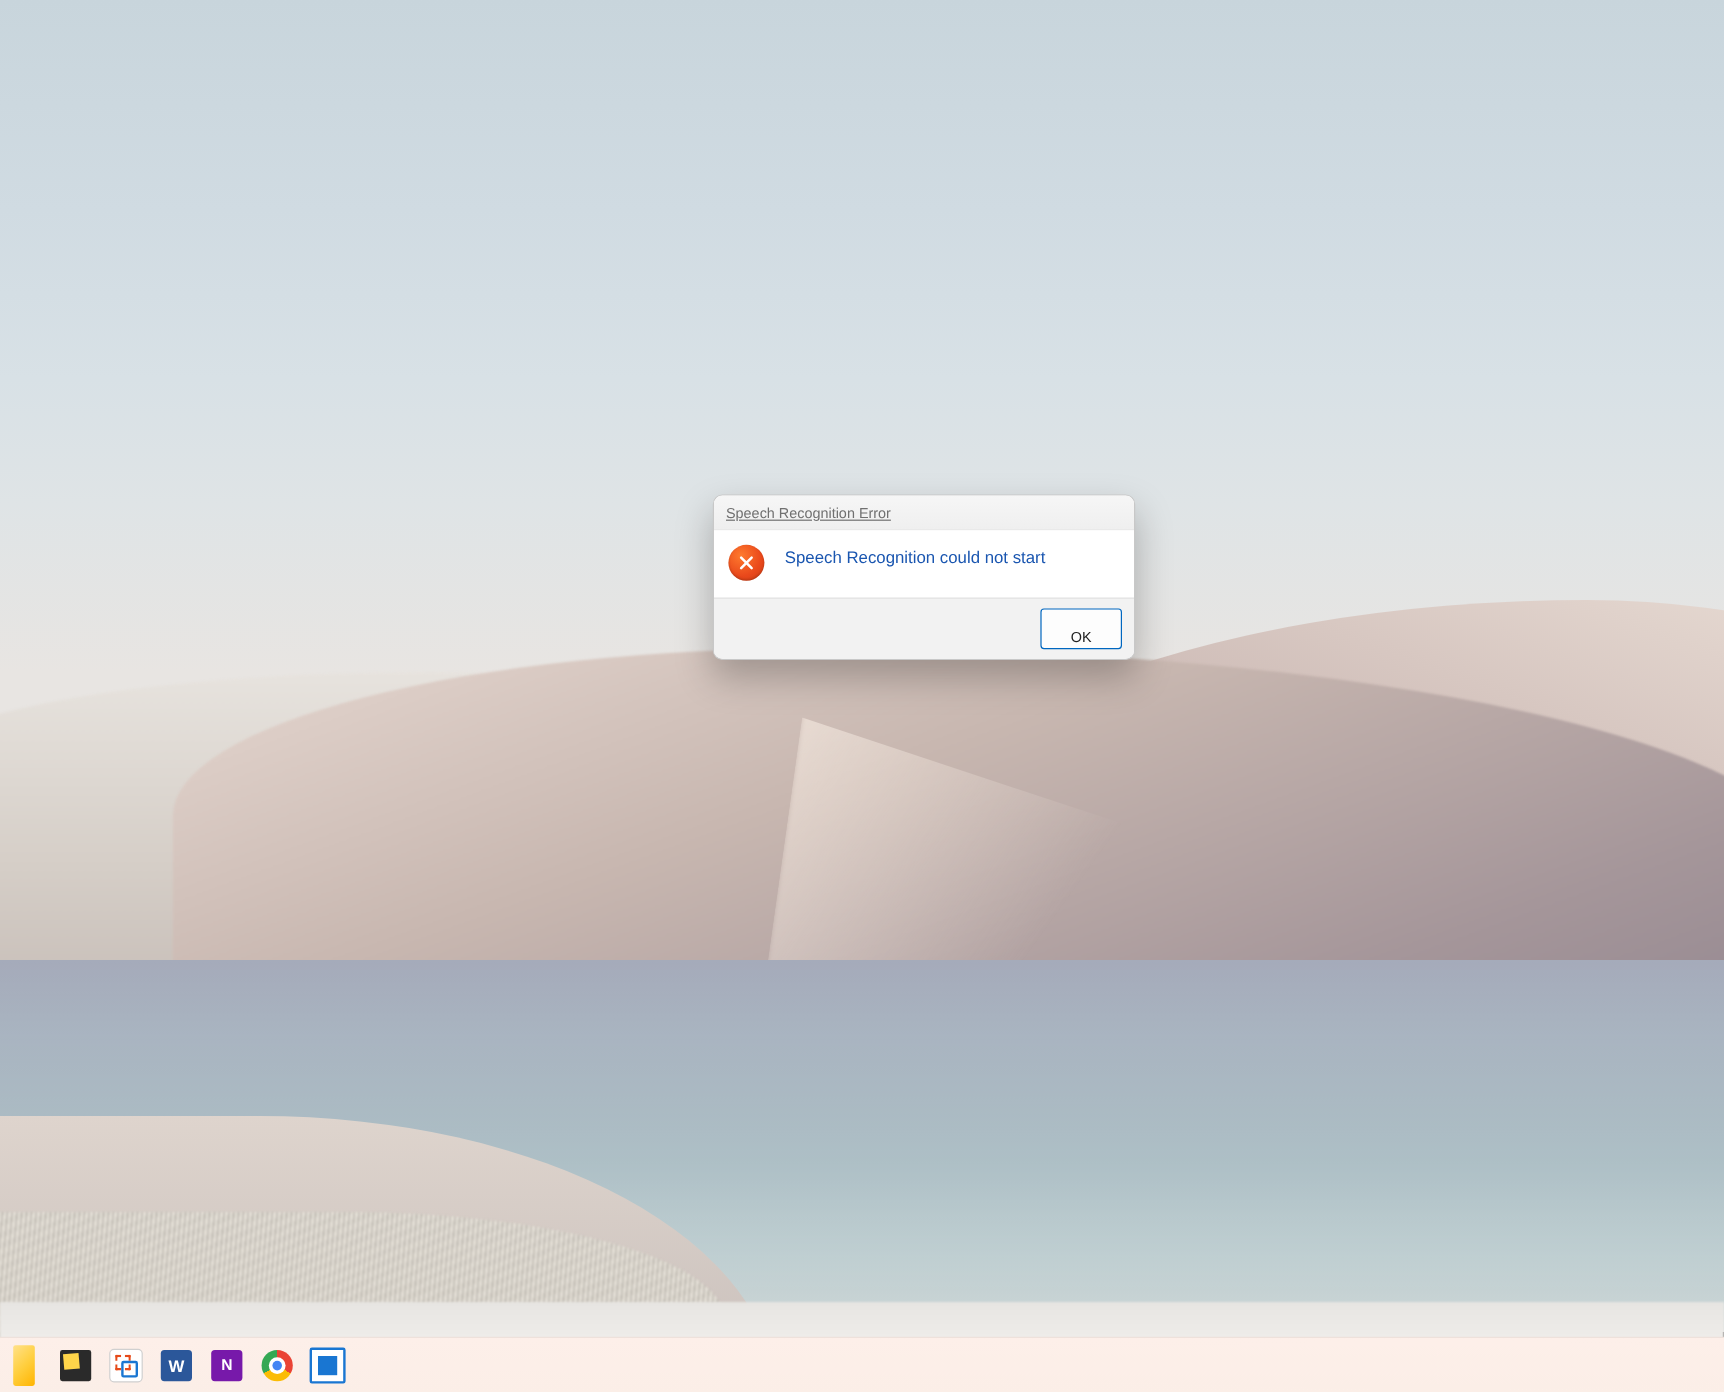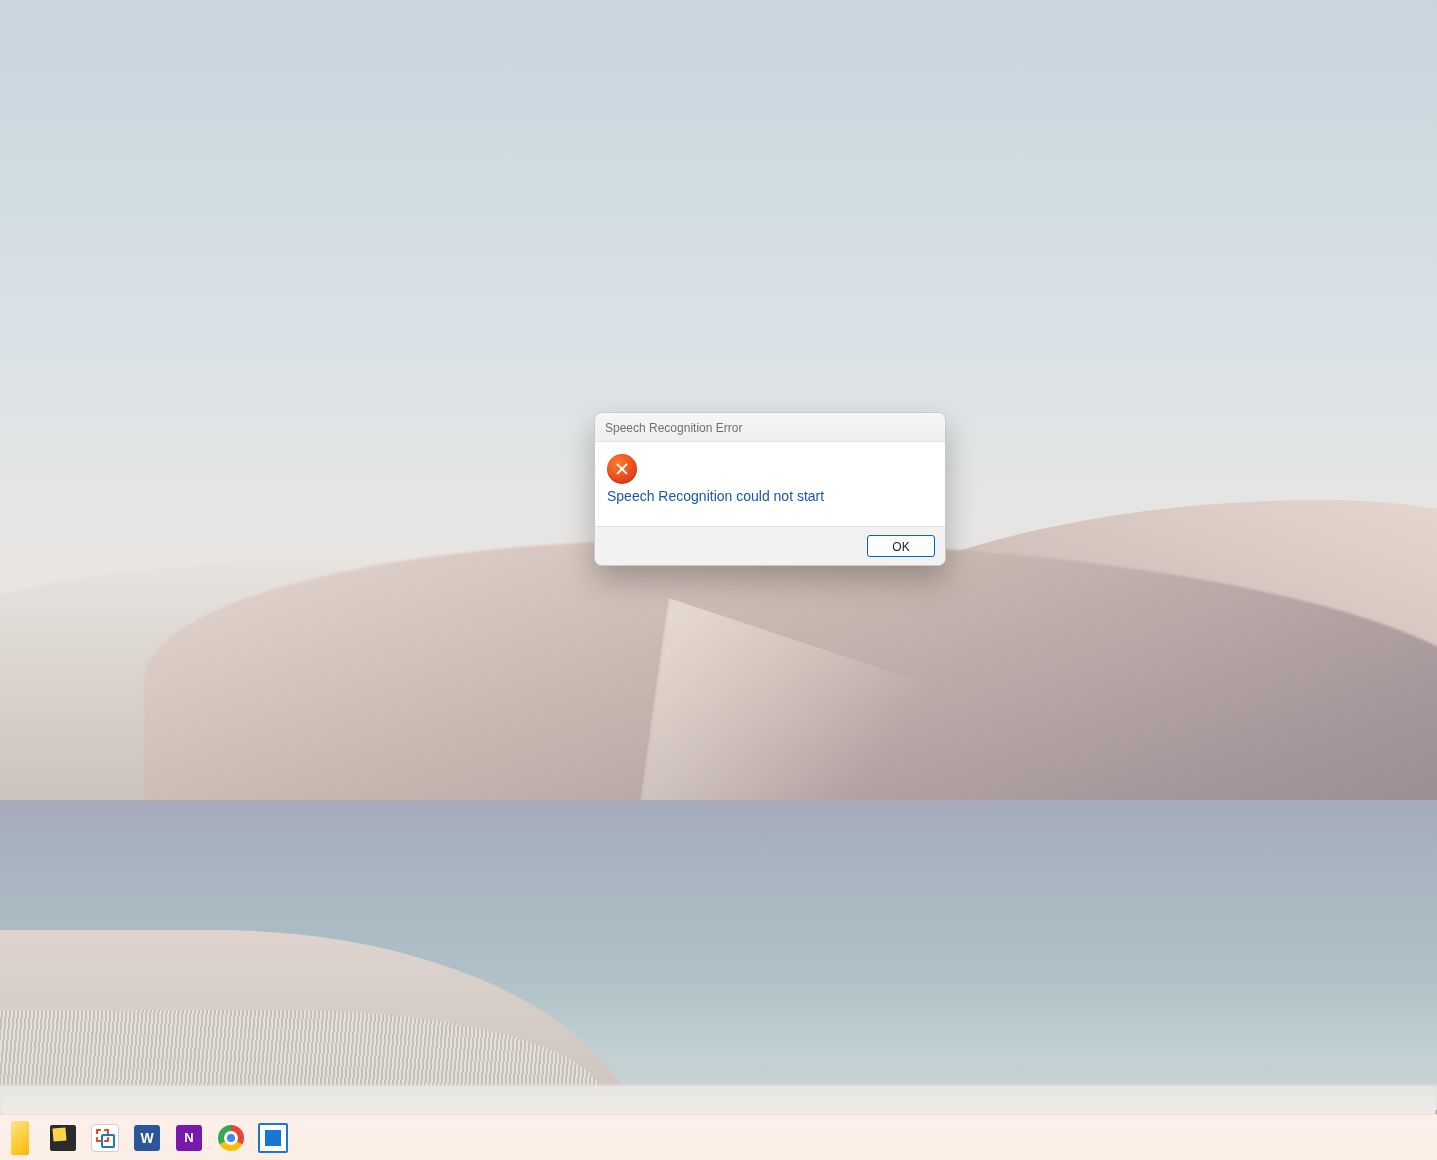--- a/index.html
+++ b/index.html
@@ -109,27 +109,27 @@
     box-shadow: 0 14px 30px rgba(0,0,0,0.25);
     overflow: hidden;
     font-size: 12px;
   }
   .dialog-titlebar {
     padding: 8px 10px 6px 10px;
     background: linear-gradient(180deg, #f6f6f6 0%, #efefef 100%);
     border-bottom: 1px solid #e4e4e4;
     color: #707070;
     font-size: 12px;
+    text-decoration: underline;
   }
   .dialog-body {
     display: flex;
     padding: 12px 12px 14px 12px;
-    gap: 2px;
+    gap: 17px;
     background: #fff;
-    flex-direction: column;
   }
   .error-icon {
     width: 30px; height: 30px;
     border-radius: 50%;
     background: radial-gradient(circle at 35% 30%, #ff7a2e 0%, #e9481b 60%, #cf3c12 100%);
     display: flex;
     align-items: center;
     justify-content: center;
     flex: 0 0 auto;
     box-shadow: inset 0 -1px 2px rgba(0,0,0,0.2);
@@ -155,21 +155,21 @@
   }
   .ok-btn {
     width: 68px;
     height: 22px;
     background: #fdfdfd;
     border: 1px solid #0067c0;
     border-radius: 3px;
     font-size: 12px;
     color: #222;
     cursor: pointer;
-    padding: 4px;
+    padding: 16px;
   }
 
   
   .taskbar {
     position: absolute;
     left: 0; right: 0; bottom: 0;
     height: 45px;
     background: linear-gradient(180deg, #fdefe9 0%, #fbeee7 100%);
     border-top: 1px solid rgba(0,0,0,0.05);
     display: flex;

